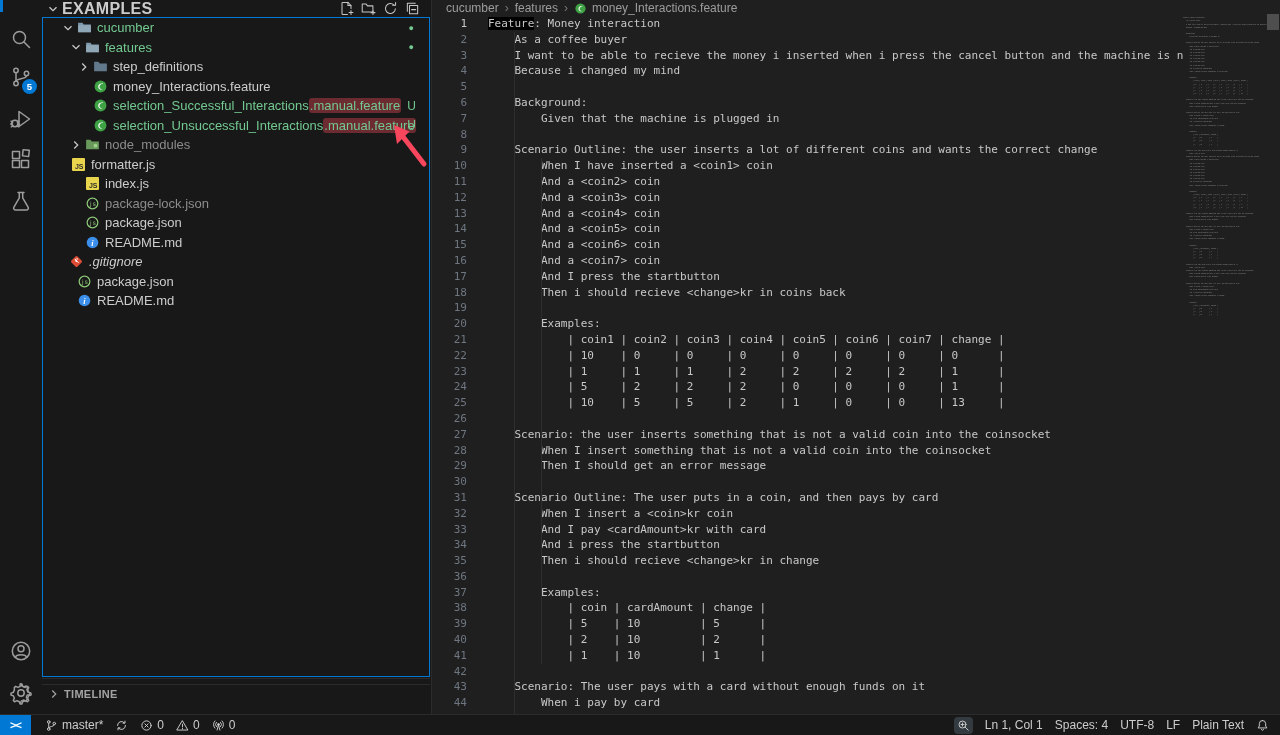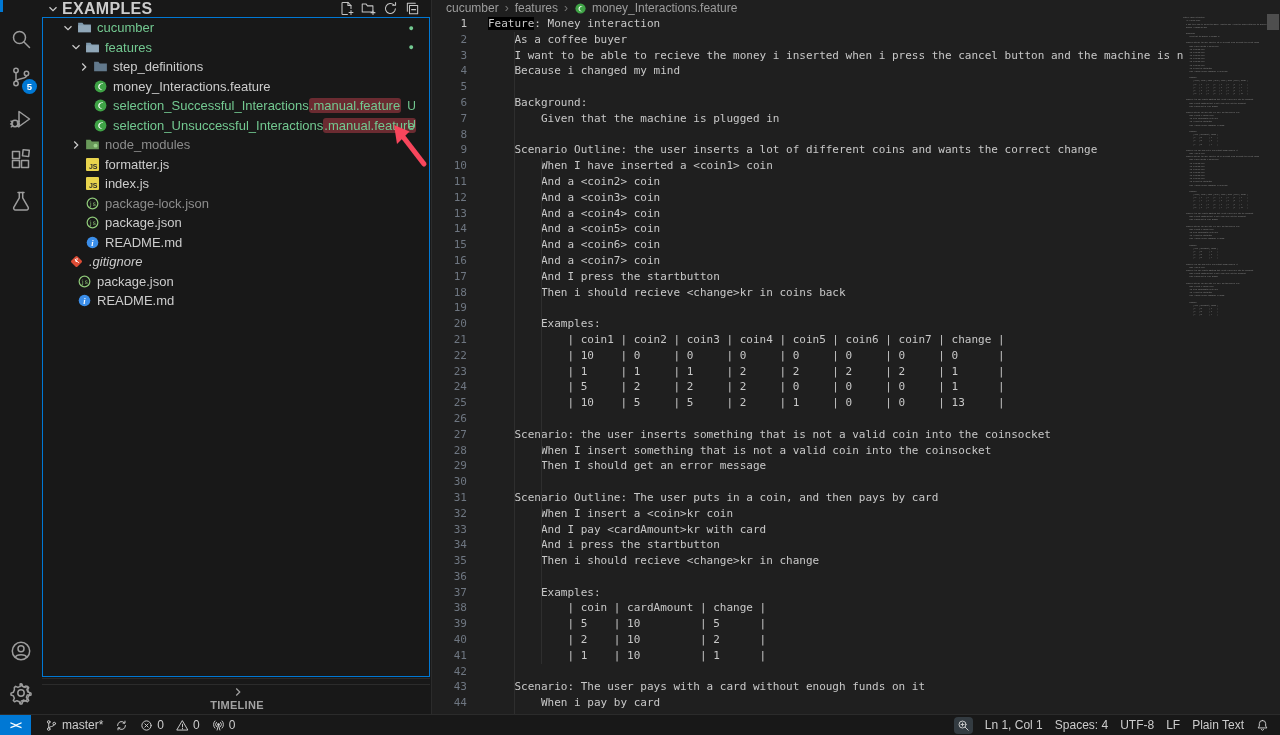--- a/index.html
+++ b/index.html
@@ -244,21 +244,21 @@
             </svg>
           </span>
           <span class="ficon">
             <svg viewBox="0 0 16 16">
               <path d="M1.2 3h4.6l1.4 1.7h7.6V13H1.2z" fill="#69995a"></path>
               <circle cx="11.2" cy="9.2" r="2.1" fill="#9bd18b"></circle>
             </svg>
           </span>
           <span class="c-dim">node_modules</span>
         </div>
-        <div class="tree-row" style="padding-left: 26px;">
+        <div class="tree-row" style="padding-left: 12px;">
           <span class="twisty"></span>
           <span class="ficon">
             <span class="js-sq">JS</span>
           </span>
           <span class="">formatter.js</span>
         </div>
         <div class="tree-row" style="padding-left: 26px;">
           <span class="twisty"></span>
           <span class="ficon">
             <span class="js-sq">JS</span>
@@ -329,21 +329,21 @@
     <div id="tree-focus-border"></div>
     <div id="panels">
         <div class="panel-head" style="bottom: 18px;">
           <span class="twisty">
             <svg viewBox="0 0 16 16">
               <path d="M6 4l4 4-4 4" fill="none" stroke="currentColor" stroke-width="1.4"></path>
             </svg>
           </span>
           <span class="panel-label">OUTLINE</span>
         </div>
-        <div class="panel-head" style="bottom: 12px; flex-direction: column;">
+        <div class="panel-head" style="bottom: 12px;">
           <span class="twisty">
             <svg viewBox="0 0 16 16">
               <path d="M6 4l4 4-4 4" fill="none" stroke="currentColor" stroke-width="1.4"></path>
             </svg>
           </span>
           <span class="panel-label">TIMELINE</span>
         </div>
       </div>
     <svg id="arrow-annotation" viewBox="0 0 64 64">
       <line x1="22" y1="20" x2="42" y2="46" stroke="#f8465c" stroke-width="5" stroke-linecap="round"></line>

